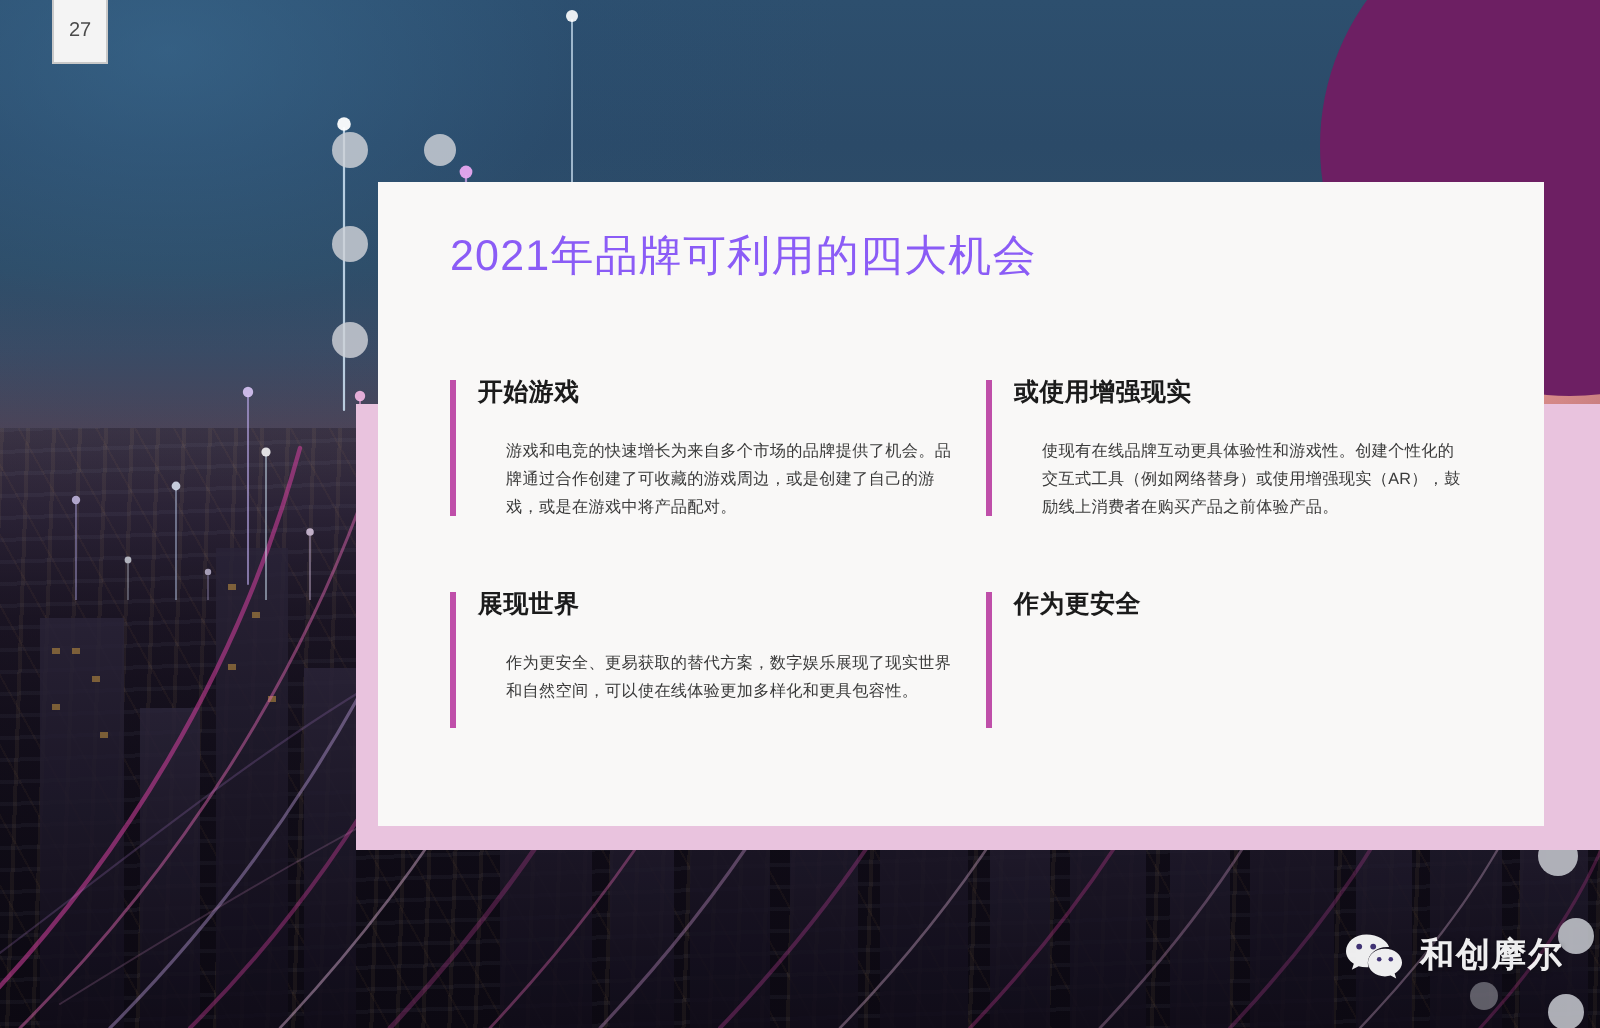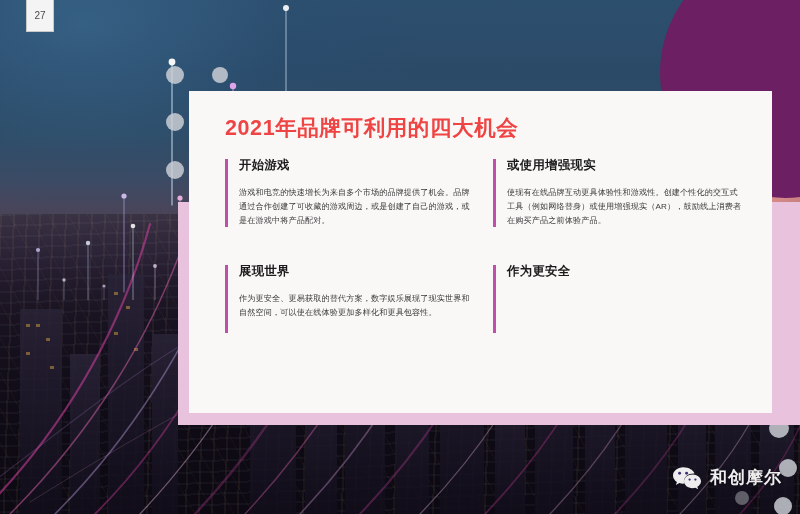--- a/index.html
+++ b/index.html
@@ -95,30 +95,30 @@
     position:absolute;
     left:189px; top:91px;
     width:583px; height:322px;
     background:#f9f8f7;
   }
 
   .card-title {
     position:absolute;
     left:36px; top:22px;
     font-size:21.5px;
-    font-weight:700;
-    color:#ef4444;
+    font-weight:400;
+    color:#8b5cf6;
     letter-spacing:.6px;
     white-space:nowrap;
   }
 
   
   .grid {
     position:absolute;
-    left:36px; top:66px;
+    left:36px; top:97px;
     width:520px; height:215px;
     display:grid;
     grid-template-columns:268px 252px;
     grid-template-rows:106px 106px;
   }
   .blurb { position:relative; padding-left:14px; }
   .blurb .bar {
     position:absolute; left:0; top:2px;
     width:2.5px; height:68px;
     background:#bf4fa9;
@@ -128,21 +128,21 @@
     font-weight:700;
     color:#1b1b1b;
     margin:0 0 12px 0;
     letter-spacing:.3px;
   }
   .blurb p {
     font-size:8.1px;
     line-height:1.72;
     color:#3a3a3a;
     letter-spacing:.15px;
-    margin:0;
+    margin:14px;
     max-width:232px;
   }
   .blurb.right p { max-width:236px; }
 
   
   .page-badge {
     position:absolute;
     left:26px; top:0;
     width:28px; height:32px;
     background:#f4f4f4;

